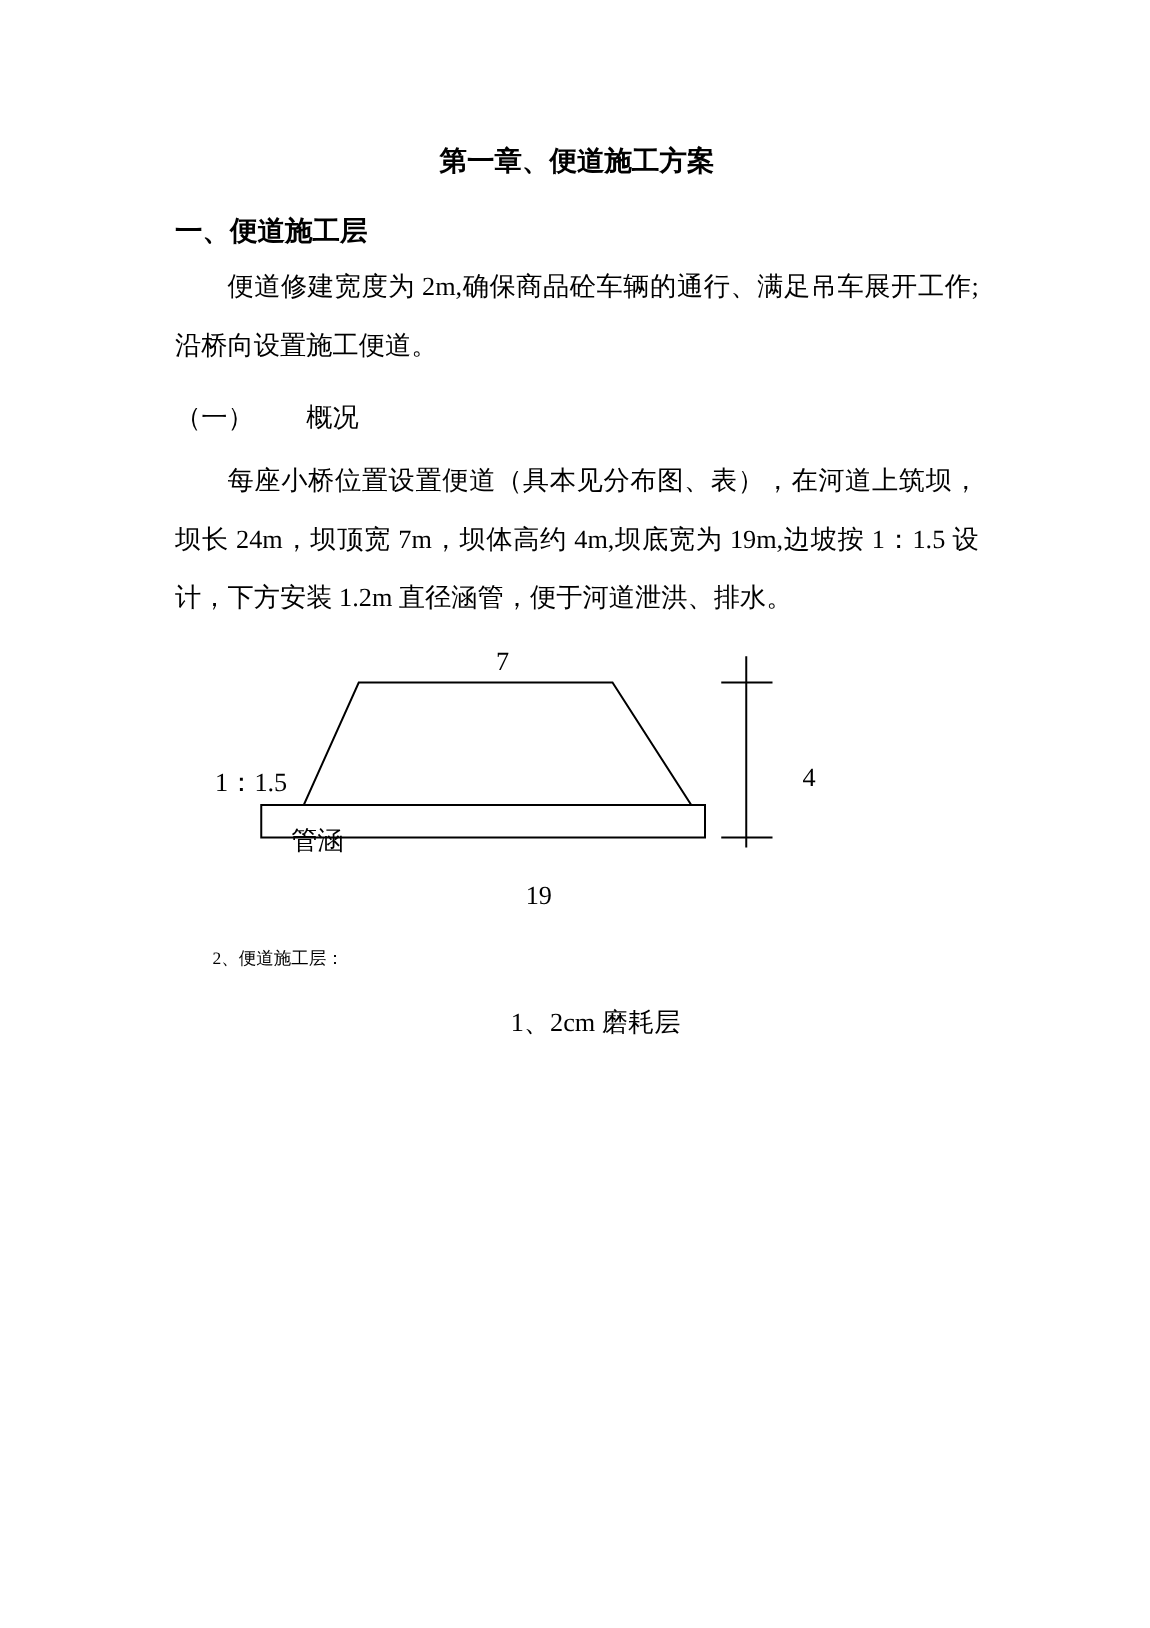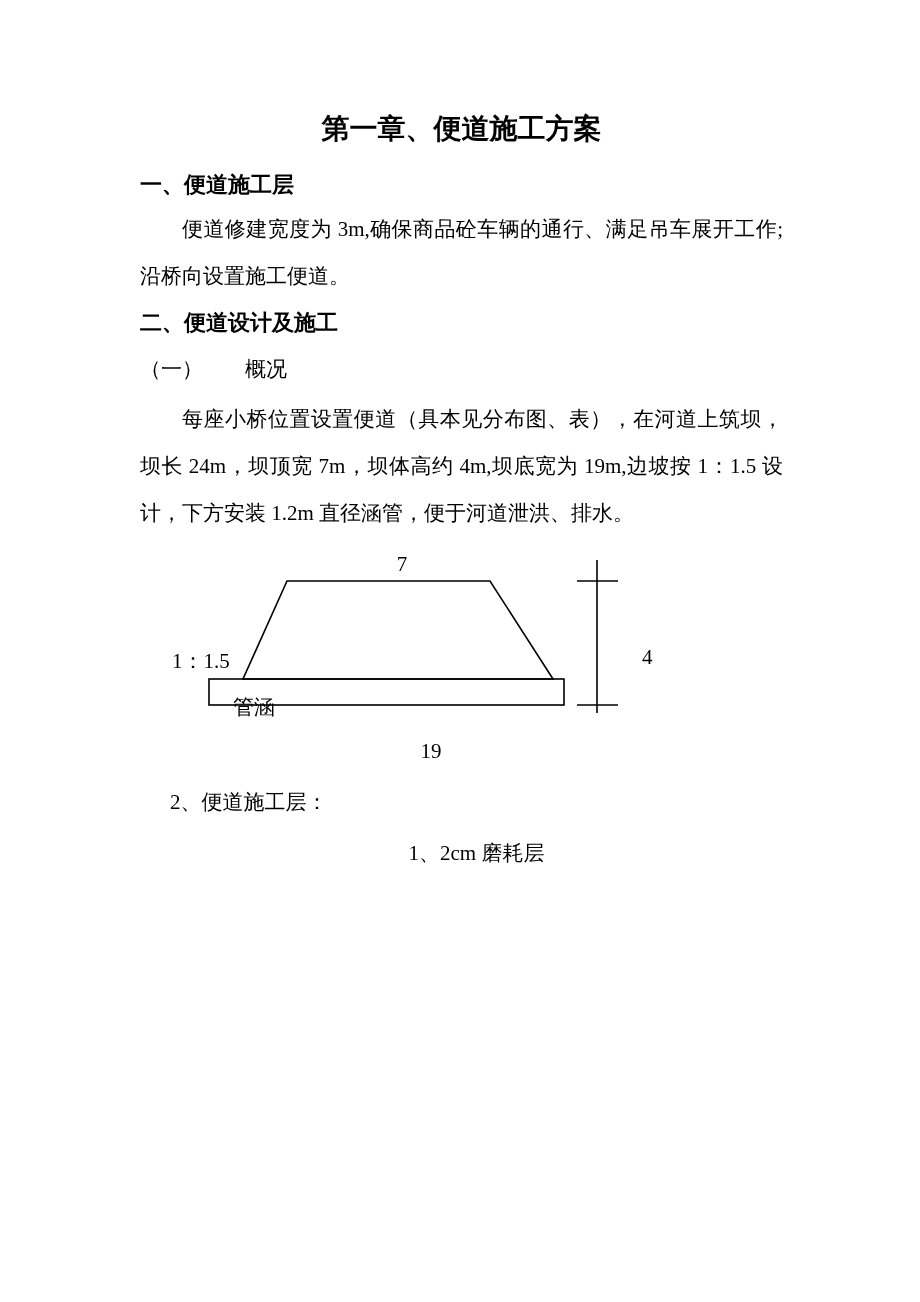--- a/index.html
+++ b/index.html
@@ -13,21 +13,21 @@
     overflow: hidden;
     color: #000000;
     font-family: "Liberation Serif", "DejaVu Serif", serif;
   }
   .doc {
     padding: 0 137px 0 140px;
   }
   .doc-title {
     padding-top: 116px;
     text-align: center;
-    font-size: 28px;
+    font-size: 22px;
     font-weight: bold;
     line-height: 26px;
   }
   .h1 {
     font-size: 22px;
     font-weight: bold;
     line-height: 25px;
     margin: 30px 0 0 0;
   }
   .h1.second {
@@ -64,21 +64,21 @@
   }
   .diagram-wrap svg {
     display: block;
   }
   .dim-text {
     font-family: "Liberation Serif", "DejaVu Serif", serif;
     font-size: 21px;
     fill: #000000;
   }
   .list-heading {
-    font-size: 21px;
+    font-size: 14px;
     line-height: 47px;
     margin: 11px 0 0 0;
     padding-left: 30px;
   }
   .list-item {
     font-size: 21px;
     line-height: 47px;
     padding-left: 30px;
     text-align: center;
   }
@@ -88,23 +88,22 @@
 </head>
 <body>
 
 <div class="doc">
 
   <div class="doc-title">第一章、便道施工方案</div>
 
   <div class="h1">一、便道施工层</div>
 
 
-  <p class="para">便道修建宽度为 3m,确保商品砼车辆的通行、满足吊车展开工作;沿桥向设置施工便道。</p>
+  <p class="para">便道修建宽度为 2m,确保商品砼车辆的通行、满足吊车展开工作;沿桥向设置施工便道。</p>
 
-  <div class="h1 second">二、便道设计及施工</div>
 
   <div class="sub-heading">（一）　　概况</div>
 
   <p class="para third">每座小桥位置设置便道（具本见分布图、表），在河道上筑坝，坝长 24m，坝顶宽 7m，坝体高约 4m,坝底宽为 19m,边坡按 1：1.5 设计，下方安装 1.2m 直径涵管，便于河道泄洪、排水。</p>
 
 
   <div class="diagram-wrap">
     <svg width="650" height="225" viewBox="0 0 650 225">
 
       <polygon points="147,38 350,38 413,136 103,136" fill="none" stroke="#000000" stroke-width="1.6"></polygon>

